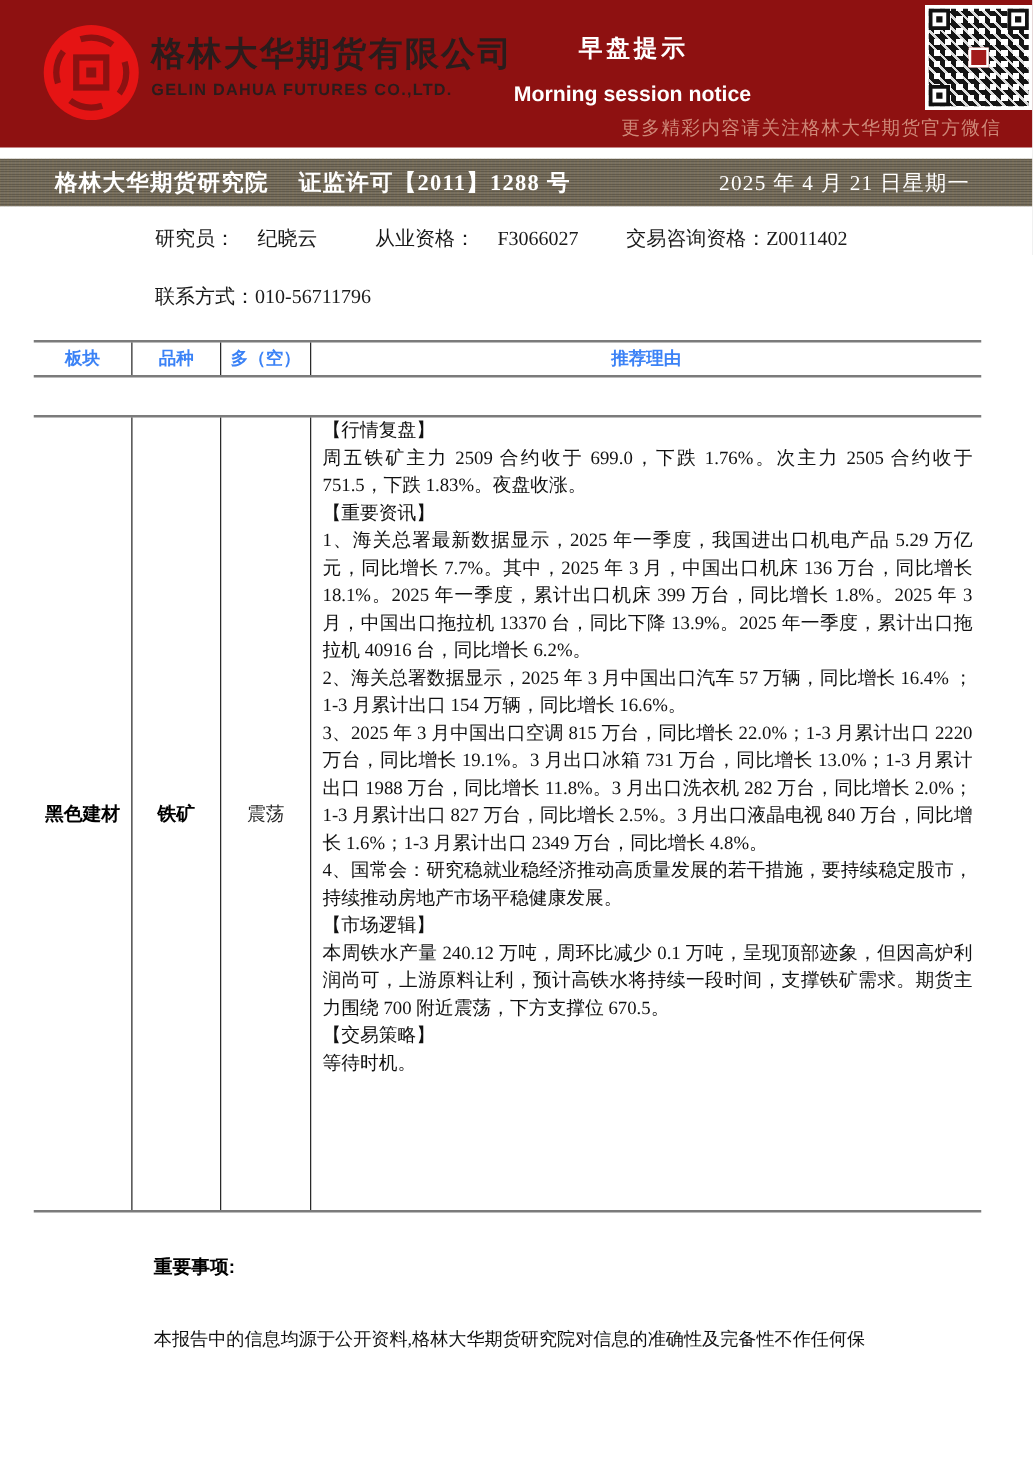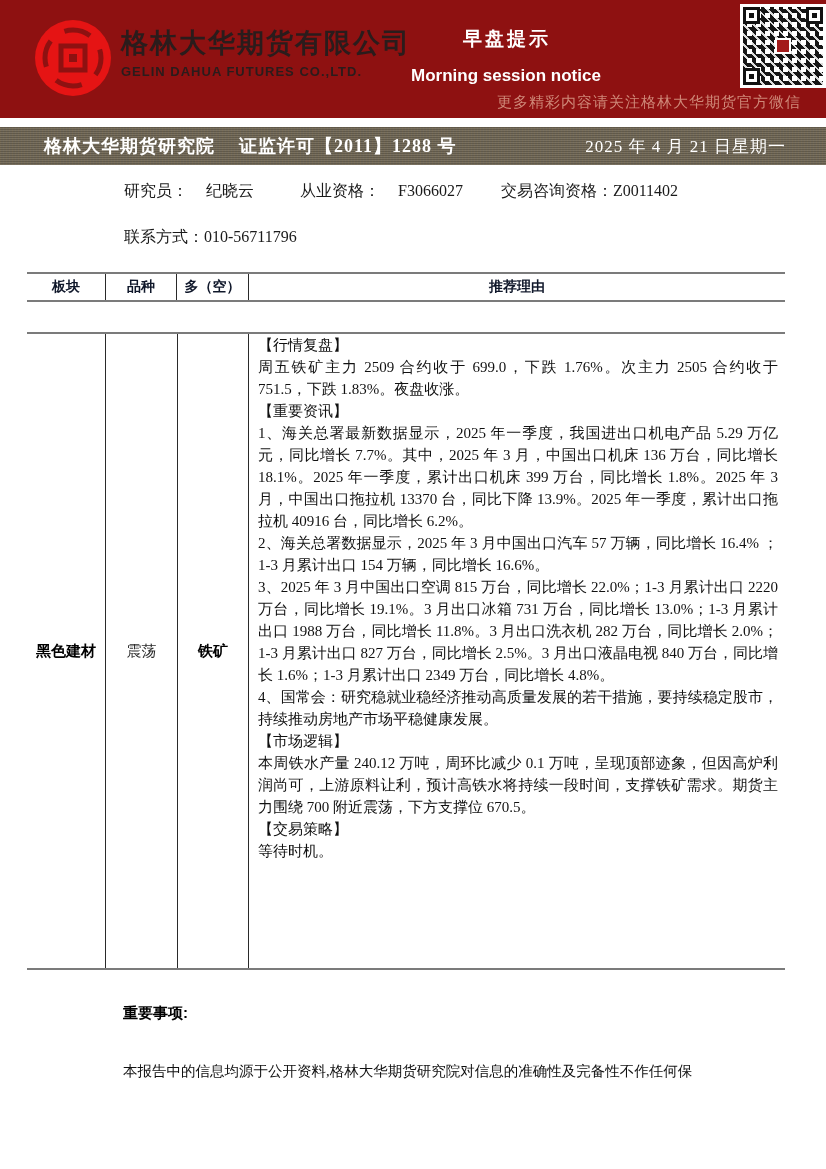--- a/index.html
+++ b/index.html
@@ -31,30 +31,30 @@
   .finder.tl{left:0;top:0;} .finder.tr{right:0;top:0;} .finder.bl{left:0;bottom:0;}
   .qr-center{position:absolute;left:50%;top:50%;width:16px;height:16px;margin:-8px 0 0 -8px;background:#a31b1b;border:2px solid #fff;box-sizing:border-box;}
   
   .subbar{position:absolute;left:0;top:127px;width:826px;height:38px;background:#6b6353;
     background-image:
       repeating-linear-gradient(0deg, rgba(255,255,255,.08) 0 1px, rgba(0,0,0,.10) 1px 2px),
       repeating-linear-gradient(90deg, rgba(140,115,70,.18) 0 1px, transparent 1px 3px);
     color:#ffffff;display:flex;align-items:center;}
   .subbar-left{margin-left:44px;font-weight:bold;font-size:18px;letter-spacing:1px;}
   .subbar-left .license{margin-left:24px;}
-  .subbar-right{margin-left:auto;margin-right:40px;font-size:17px;letter-spacing:1px;}
+  .subbar-right{margin-left:auto;margin-right:50px;font-size:17px;letter-spacing:1px;}
   
   .researcher-line1{position:absolute;left:124px;top:181px;font-size:16px;white-space:nowrap;}
   .researcher-line2{position:absolute;left:124px;top:227px;font-size:16px;white-space:nowrap;}
   .gap-s{display:inline-block;width:18px;} .gap-m{display:inline-block;width:46px;} .gap-l{display:inline-block;width:38px;}
   
   .thead-table{position:absolute;left:27px;top:272px;width:758px;height:26px;
     border-top:2px solid #7b7b7b;border-bottom:2px solid #7b7b7b;display:flex;box-sizing:content-box;}
   .thead-cell{display:flex;align-items:center;justify-content:center;
-    font-family:"Liberation Sans","DejaVu Sans",sans-serif;font-weight:bold;font-size:14px;color:#0f172a;}
+    font-family:"Liberation Sans","DejaVu Sans",sans-serif;font-weight:bold;font-size:14px;color:#3b82f6;}
   .tbody-table{position:absolute;left:27px;top:332px;width:758px;height:634px;
     border-top:2px solid #7b7b7b;border-bottom:2px solid #7b7b7b;display:flex;box-sizing:content-box;}
   .col-sector{width:78px;} .col-variety{width:71px;} .col-direction{width:72px;text-align:center;} .col-reason{width:537px;flex:1;}
   .vline{border-left:1px solid #2a2a2a;box-sizing:border-box;}
   .tbody-cell{display:flex;align-items:center;justify-content:center;}
   .sector-text,.variety-text{font-family:"Liberation Sans","DejaVu Sans",sans-serif;font-weight:bold;font-size:15px;color:#000;}
   .direction-text{font-size:15px;color:#2b2b2b;font-family:"Liberation Sans","DejaVu Sans",sans-serif;}
   .reason-cell{display:flex;align-items:flex-start;}
   .reason-text{padding:0 7px 0 9px;font-size:15px;line-height:22px;white-space:pre-line;text-align:justify;color:#111;}
   
@@ -112,25 +112,25 @@
     <div class="thead-cell col-sector">板块</div>
     <div class="thead-cell col-variety vline">品种</div>
     <div class="thead-cell col-direction vline">多（空）</div>
     <div class="thead-cell col-reason vline">推荐理由</div>
   </div>
 
   <div class="tbody-table">
     <div class="tbody-cell col-sector">
       <span class="sector-text">黑色建材</span>
     </div>
+    <div class="tbody-cell col-variety vline">
+      <span class="variety-text">铁矿</span>
+    </div>
     <div class="tbody-cell col-direction vline">
       <span class="direction-text">震荡</span>
-    </div>
-    <div class="tbody-cell col-variety vline">
-      <span class="variety-text">铁矿</span>
     </div>
     <div class="reason-cell col-reason vline">
       <div class="reason-text">【行情复盘】
 周五铁矿主力 2509 合约收于 699.0，下跌 1.76%。次主力 2505 合约收于 751.5，下跌 1.83%。夜盘收涨。
 【重要资讯】
 1、海关总署最新数据显示，2025 年一季度，我国进出口机电产品 5.29 万亿元，同比增长 7.7%。其中，2025 年 3 月，中国出口机床 136 万台，同比增长 18.1%。2025 年一季度，累计出口机床 399 万台，同比增长 1.8%。2025 年 3 月，中国出口拖拉机 13370 台，同比下降 13.9%。2025 年一季度，累计出口拖拉机 40916 台，同比增长 6.2%。
 2、海关总署数据显示，2025 年 3 月中国出口汽车 57 万辆，同比增长 16.4% ；1-3 月累计出口 154 万辆，同比增长 16.6%。
 3、2025 年 3 月中国出口空调 815 万台，同比增长 22.0%；1-3 月累计出口 2220 万台，同比增长 19.1%。3 月出口冰箱 731 万台，同比增长 13.0%；1-3 月累计出口 1988 万台，同比增长 11.8%。3 月出口洗衣机 282 万台，同比增长 2.0%；1-3 月累计出口 827 万台，同比增长 2.5%。3 月出口液晶电视 840 万台，同比增长 1.6%；1-3 月累计出口 2349 万台，同比增长 4.8%。
 4、国常会：研究稳就业稳经济推动高质量发展的若干措施，要持续稳定股市，持续推动房地产市场平稳健康发展。
 【市场逻辑】

